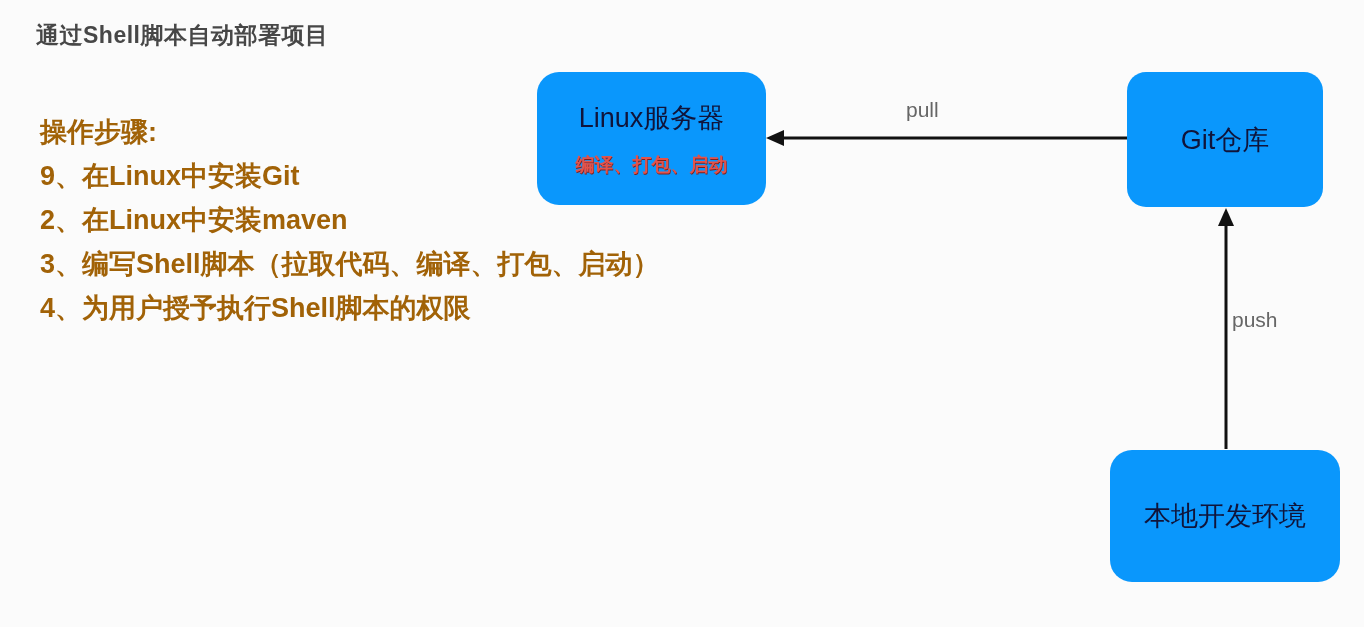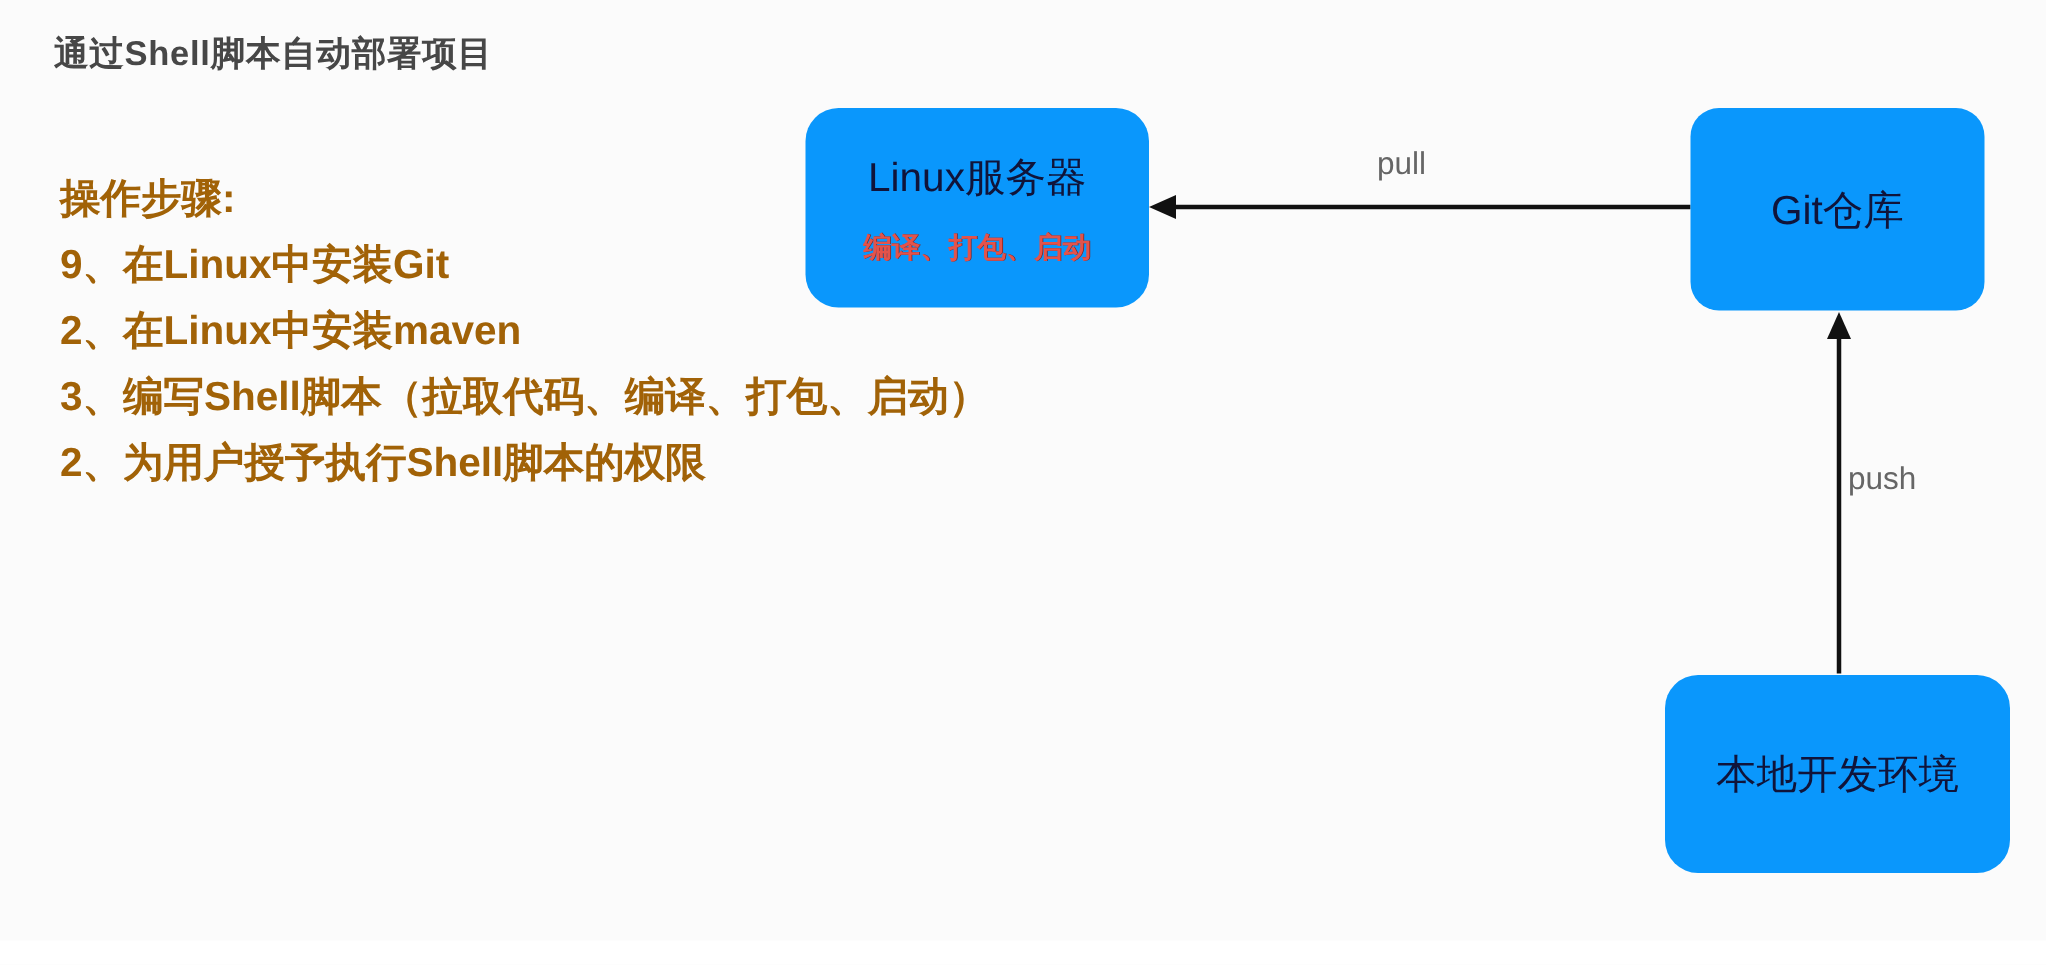--- a/index.html
+++ b/index.html
@@ -42,40 +42,40 @@
     text-shadow:0.5px 0.5px 0 #7a1f1f;
     white-space:nowrap;
   }
   .node-linux{left:537px;top:72px;width:229px;height:133px;}
   .node-git{left:1127px;top:72px;width:196px;height:135px;border-radius:19px;}
   .node-local{left:1110px;top:450px;width:230px;height:132px;}
   .edge-label{
     position:absolute;
     font-size:21px;color:#666666;white-space:nowrap;
   }
-  .edge-label-pull{left:906px;top:98px;margin-left:12px;}
+  .edge-label-pull{left:906px;top:98px;}
   .edge-label-push{left:1232px;top:308px;}
   .edges-svg{
     position:absolute;left:0;top:0;width:1364px;height:643px;
     pointer-events:none;
   }
 </style>
 </head>
 <body>
 
 <div class="canvas">
 
   <div class="page-title">通过Shell脚本自动部署项目</div>
 
   <div class="steps">
     <div class="line">操作步骤:</div>
     <div class="line">9、在Linux中安装Git</div>
     <div class="line">2、在Linux中安装maven</div>
     <div class="line">3、编写Shell脚本（拉取代码、编译、打包、启动）</div>
-    <div class="line">2、为用户授予执行Shell脚本的权限</div>
+    <div class="line">4、为用户授予执行Shell脚本的权限</div>
   </div>
 
   <svg class="edges-svg" viewBox="0 0 1364 643" xmlns="http://www.w3.org/2000/svg">
 
     <g>
       <line x1="1127" y1="138" x2="780" y2="138" stroke="#111111" stroke-width="3"></line>
       <polygon points="766,138 784,130 784,146" fill="#111111"></polygon>
     </g>
 
     <g>

